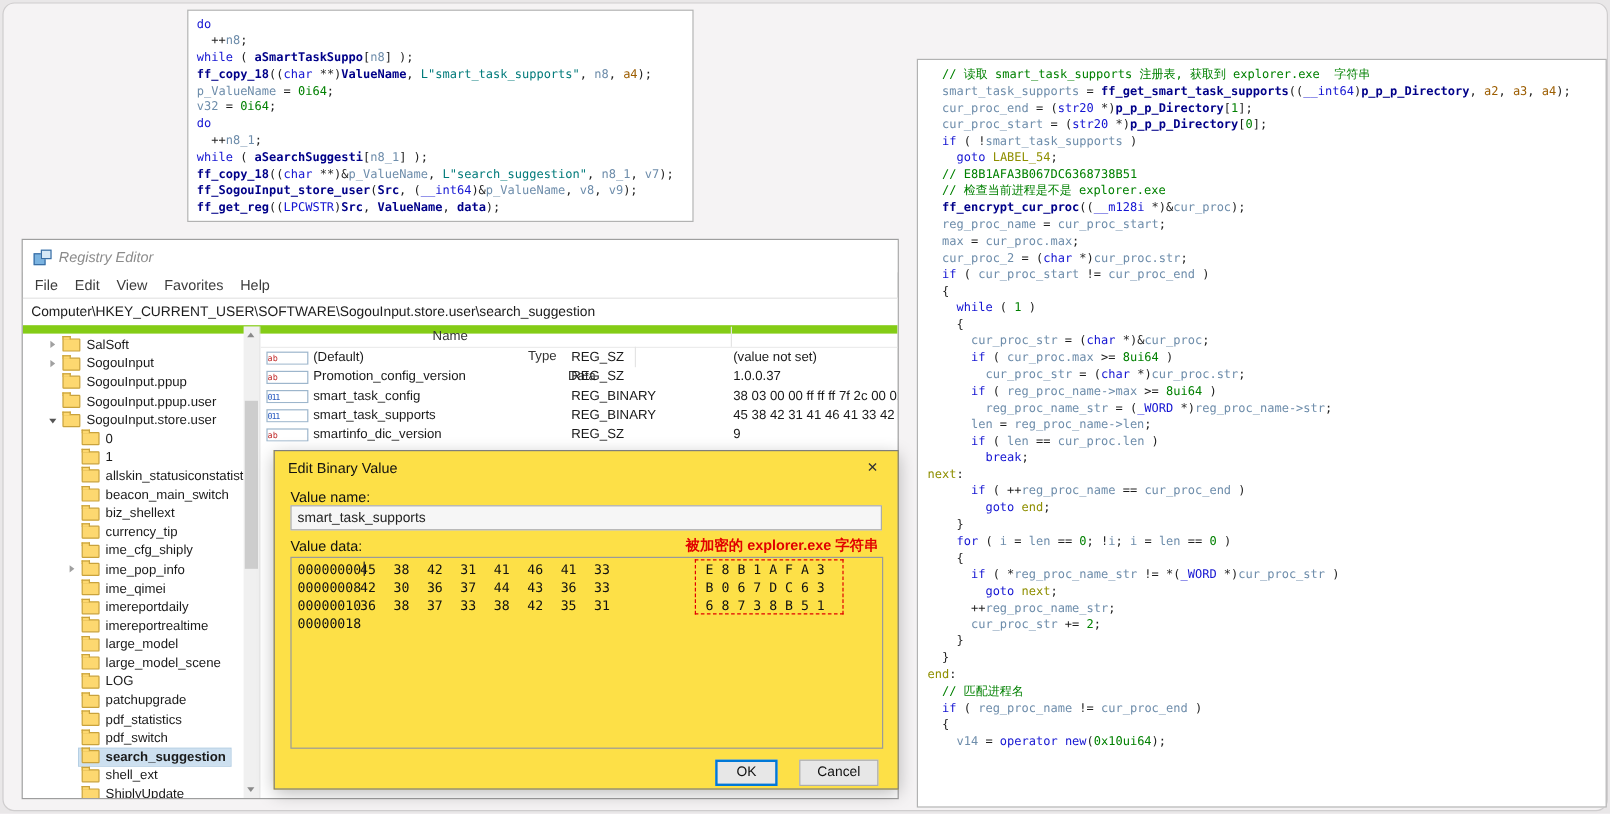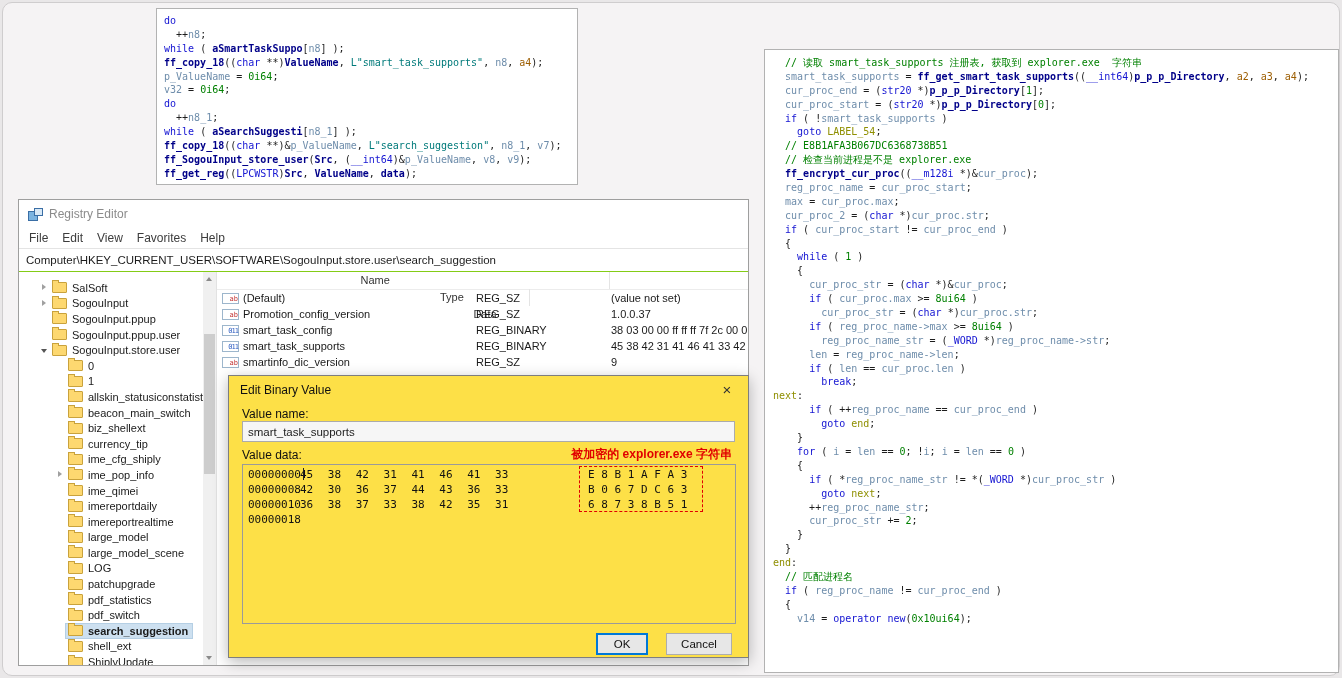--- a/index.html
+++ b/index.html
@@ -25,28 +25,28 @@
   .t-s{color:var(--str-teal,#007a7a);}
   .t-n{color:var(--num-green,#008000);}
   .t-c{color:var(--comment-green,#008000);}
   .t-l{color:var(--label-olive,#8f8f00);}
   .t-a{color:var(--arg-brown,#9c5d00);}
   .t-p{color:#1d1d1d;}
 
   
   #regedit{position:absolute;left:18px;top:199px;width:731px;height:467px;background:#fff;
     border:1px solid #9e9e9e;box-sizing:border-box;overflow:hidden;}
-  .reg-titlebar{height:27px;display:flex;align-items:center;gap:7px;padding-left:9px;background:#fff;}
+  .reg-titlebar{height:27px;display:flex;align-items:center;gap:7px;padding-left:9px;background:#fff;font-style:italic;}
   .reg-icon{width:14px;height:12px;position:relative;flex:none;}
   .reg-icon::before{content:"";position:absolute;left:0;top:3px;width:8px;height:8px;background:#7ab3e0;border:1px solid #3a6ea5;}
   .reg-icon::after{content:"";position:absolute;left:6px;top:0;width:7px;height:6px;background:#d7e8f6;border:1px solid #3a6ea5;}
   .reg-title{font-size:12px;color:#8b8b8b;}
   .reg-menubar{height:21px;display:flex;align-items:center;padding-left:3px;font-size:12px;color:#3c3c3c;}
   .reg-menu-item{padding:0 7px;cursor:default;}
-  .reg-addressbar{height:22px;margin:0;border-top:1px solid #e4e4e4;border-bottom:1px solid #84cc16;
+  .reg-addressbar{height:22px;margin:0;border-top:1px solid #e4e4e4;border-bottom:7px solid #84cc16;
     display:flex;align-items:center;padding-left:7px;font-size:11.5px;color:#1c1c1c;background:#fff;}
   .reg-body{position:absolute;left:0;right:0;top:72px;bottom:0;display:flex;}
   .reg-tree{width:184px;overflow:hidden;padding-top:8px;font-size:11px;color:#1a1a1a;}
   .trow{height:15.6px;display:flex;align-items:center;}
   .trow.ind1{padding-left:20px;}
   .trow.ind2{padding-left:36px;}
   .chev{width:11px;height:11px;flex:none;position:relative;}
   .chev-r::before{content:"";position:absolute;left:3px;top:2px;border-top:3.5px solid transparent;
     border-bottom:3.5px solid transparent;border-left:4px solid #a0a0a0;}
   .chev-d::before{content:"";position:absolute;left:2px;top:4px;border-left:3.5px solid transparent;
@@ -66,22 +66,22 @@
   .reg-vsep{width:1px;background:#e2e2e2;flex:none;}
   .reg-list{flex:1;font-size:11px;color:#1a1a1a;overflow:hidden;position:relative;}
   .list-header{display:flex;height:17px;align-items:center;border-bottom:1px solid #ececec;color:#333;flex-direction:column;}
   .lh{padding-left:5px;box-sizing:border-box;border-right:1px solid #e4e4e4;height:17px;line-height:17px;}
   .lh0{width:254px;}.lh1{width:95px;}.lh2{flex:1;border-right:none;}
   .lrow{display:flex;height:16px;align-items:center;white-space:nowrap;}
   .lc{padding-left:5px;box-sizing:border-box;overflow:hidden;}
   .lc0{width:254px;display:flex;align-items:center;gap:4px;}
   .lc1{width:95px;}
   .lc2{flex:1;margin-left:40px;}
-  .vicon{width:17px;height:11px;flex:none;border:1px solid #9db6cc;background:#fff;font-size:7px;
-    line-height:10px;text-align:right;font-family:"DejaVu Sans Mono",monospace;box-sizing:border-box;}
+  .vicon{width:35px;height:11px;flex:none;border:1px solid #9db6cc;background:#fff;font-size:7px;
+    line-height:10px;text-align:left;font-family:"DejaVu Sans Mono",monospace;box-sizing:border-box;}
   .vicon.sz{color:#c22f2f;}
   .vicon.bin{color:#2f5fc2;letter-spacing:-1px;}
 
   
   #dialog{position:absolute;left:228px;top:375px;width:521px;height:283px;background:#fde047;
     border:1px solid #7e7e7e;box-sizing:border-box;box-shadow:0 4px 14px rgba(0,0,0,.28);}
   .dlg-titlebar{height:28px;display:flex;align-items:center;padding-left:11px;font-size:12px;color:#101010;}
   .dlg-close{position:absolute;right:0;top:0;width:42px;height:28px;text-align:center;line-height:27px;
     font-size:15px;color:#333;}
   .dlg-label{position:absolute;left:13px;font-size:12px;color:#101010;}

